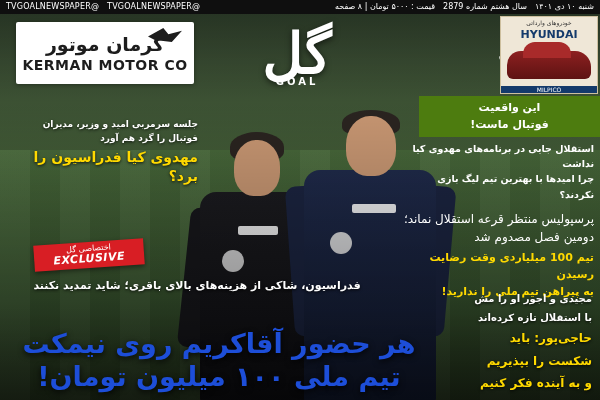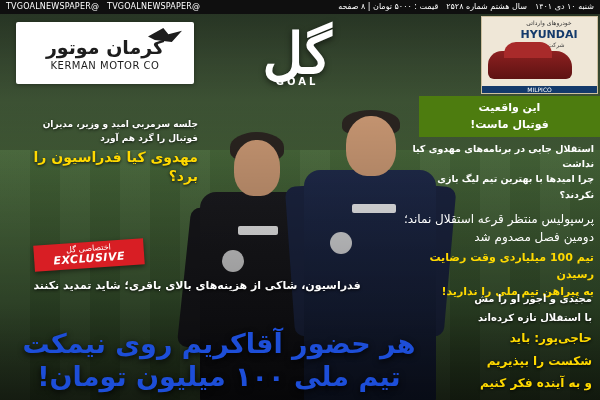--- a/index.html
+++ b/index.html
@@ -92,33 +92,32 @@
   .ball:after{content:"";position:absolute;left:10px;top:9px;width:12px;height:12px;background:#1b1b1b;
     clip-path:polygon(50% 0,100% 38%,81% 100%,19% 100%,0 38%);}
 
   
   .sponsor{
     position:absolute;right:406px;top:22px;width:178px;height:62px;background:#fff;
     border-radius:2px;display:flex;flex-direction:column;align-items:center;justify-content:center;gap:2px;
     box-shadow:0 1px 4px rgba(0,0,0,.35);
   }
   .sponsor .fa{font-size:19px;font-weight:bold;color:#1d1d1d;letter-spacing:-1px;}
-  .sponsor .en{font-size:10px;font-weight:normal;color:#1d1d1d;letter-spacing:.5px;}
+  .sponsor .en{font-size:14px;font-weight:bold;color:#1d1d1d;letter-spacing:.5px;}
   .sponsor .bird{position:absolute;right:12px;top:6px;width:34px;height:14px;
     background:#1d1d1d;clip-path:polygon(0 60%,45% 0,60% 45%,100% 20%,70% 100%,20% 85%);}
 
   
   .right-col{position:absolute;right:0;top:14px;width:206px;}
   .rc-box{padding:4px 6px;box-sizing:border-box;}
   .rc-1{background:rgba(0,0,0,0);color:#fff;text-align:center;font-size:10px;font-weight:bold;line-height:1.45;}
   .rc-1 .sub{font-size:7px;font-weight:normal;opacity:.9;display:block;margin-top:2px;}
   .ad-box{
     position:absolute;right:2px;top:2px;width:96px;height:76px;background:#efe7d7;border:1px solid #cdbf9e;
     overflow:hidden;
-    padding-left:19px;
   }
   .ad-box .ad-head{font-size:6px;text-align:center;color:#333;padding-top:2px;}
   .ad-box .ad-brand{font-size:11px;font-weight:bold;color:#143a6b;text-align:center;margin-top:2px;}
   .ad-box .ad-sub{font-size:6px;color:#444;text-align:center;}
   .ad-box .ad-car{position:absolute;left:6px;bottom:14px;width:84px;height:28px;
     background:linear-gradient(#8d2020,#5e1212);border-radius:14px 16px 6px 6px;}
   .ad-box .ad-car:before{content:"";position:absolute;left:16px;top:-9px;width:48px;height:16px;background:#a82a2a;border-radius:12px 12px 0 0;}
   .ad-box .ad-tag{position:absolute;left:0;bottom:0;width:100%;text-align:center;font-size:6px;background:#143a6b;color:#fff;}
   .rc-red{background:#4d7c0f;color:#fff;text-align:center;font-size:11px;font-weight:bold;line-height:1.5;margin-left:25px;}
   .rc-white{color:#fff;text-align:right;font-size:9.5px;font-weight:bold;line-height:1.6;}
@@ -194,21 +193,21 @@
       <div class="p-hair"></div>
       <div class="p-head"></div>
     </div>
 
     <div class="photo-dark"></div>
   </div>
 
   <div class="topbar">
     <div class="left">
       <span>شنبه ۱۰ دی ۱۴۰۱</span>
-      <span>سال هشتم  شماره ۲۵۲۸</span>
+      <span>سال هشتم  شماره 2879</span>
       <span>قیمت : ۵۰۰۰ تومان | ۸ صفحه</span>
     </div>
     <div class="right">
       <span>@TVGOALNEWSPAPER</span>
       <span>@TVGOALNEWSPAPER</span>
     </div>
   </div>
 
   <div class="sponsor">
     <div class="bird"></div>

